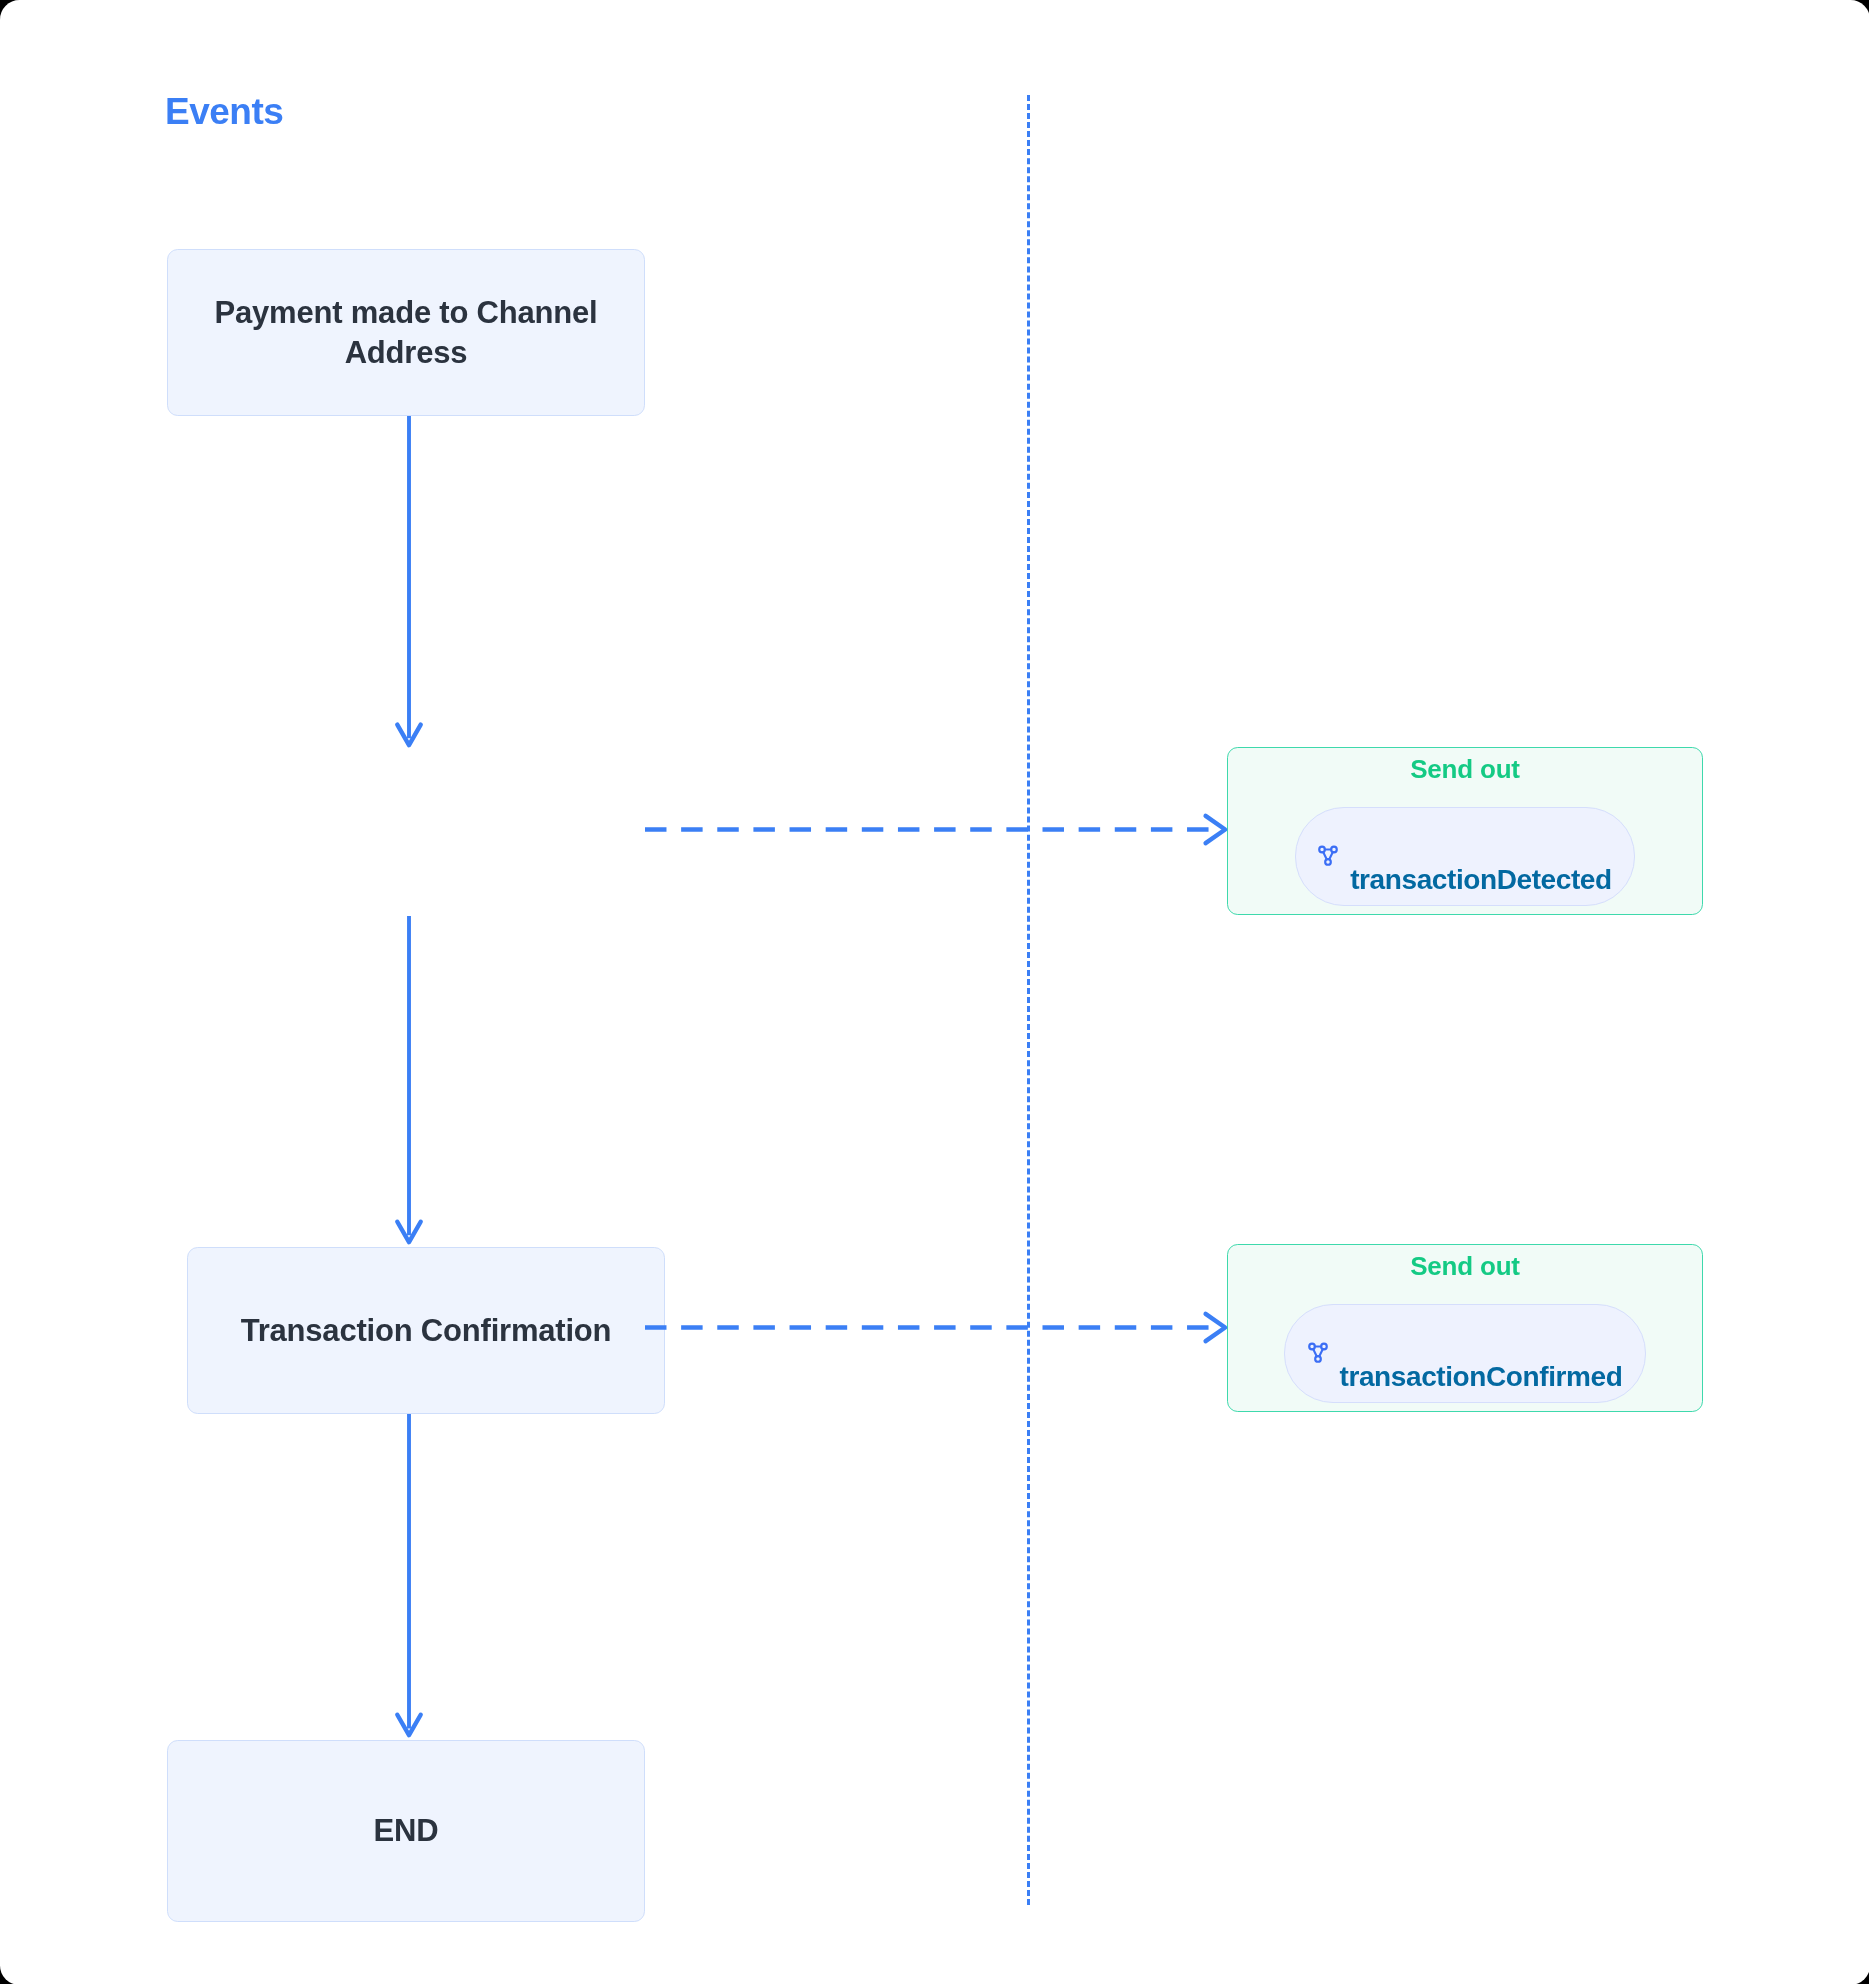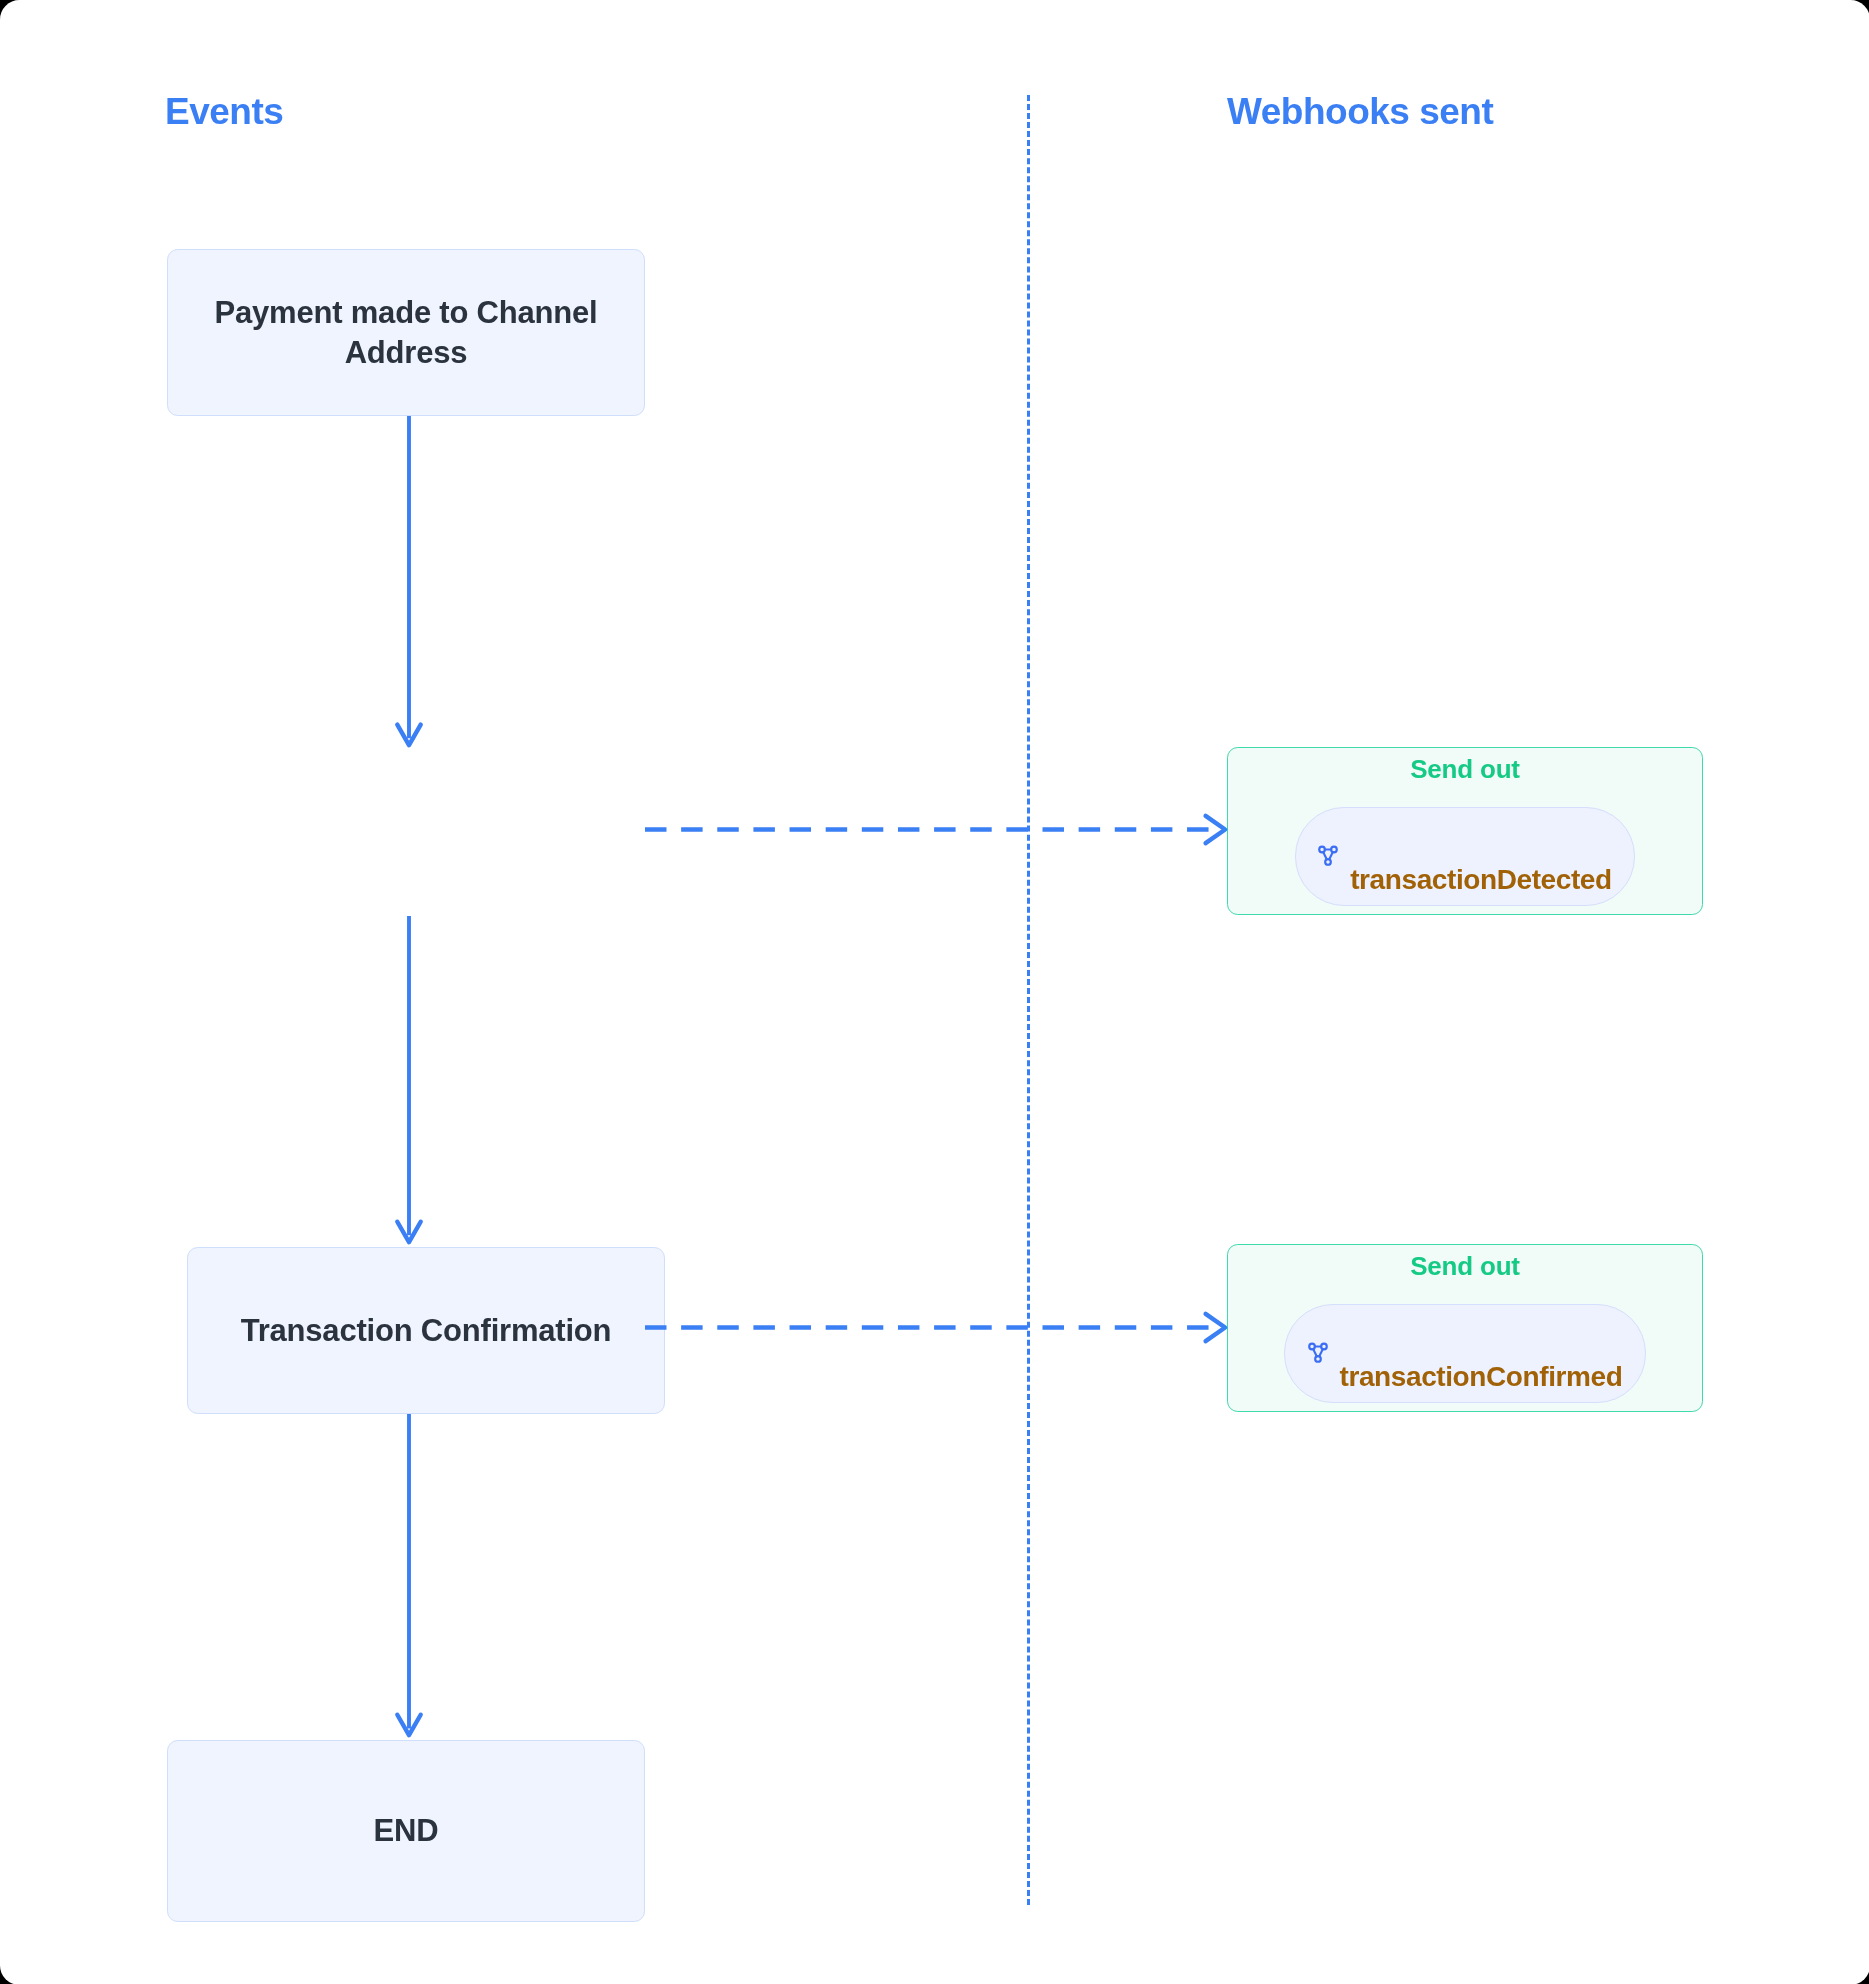--- a/index.html
+++ b/index.html
@@ -99,21 +99,21 @@
     gap: 8.8px;
     background: #eef2fe;
     border: 1.5px solid #d5defc;
     border-radius: 49px;
     padding: 10.2px 22.4px 11.2px 19.5px;
     box-sizing: border-box;
   }
   .webhook-pill .pill-label {
     font-size: 28px;
     font-weight: 700;
-    color: #a16207;
+    color: #0369a1;
     letter-spacing: -0.4px;
     line-height: 1;
     white-space: nowrap;
     margin-top: 48px;
   }
   .webhook-icon {
     display: block;
     width: 26px;
     height: 26px;
     flex: 0 0 auto;
@@ -131,21 +131,20 @@
   #conn-h1 { left: 645px; top: 805px; width: 586px; height: 49px; }
   #conn-h2 { left: 645px; top: 1303px; width: 586px; height: 49px; }
 </style>
 </head>
 <body>
 
 <div id="canvas">
 
   <div class="col-header" id="header-events">Events</div>
 
-  <div class="col-header" id="header-webhooks">Webhooks sent</div>
 
   <div id="divider"></div>
 
   <div class="event-box" id="event-box-1">
     <div class="event-label">Payment made to Channel Address</div>
   </div>
 
 
   <div class="event-box" id="event-box-3">
     <div class="event-label">Transaction Confirmation</div>

